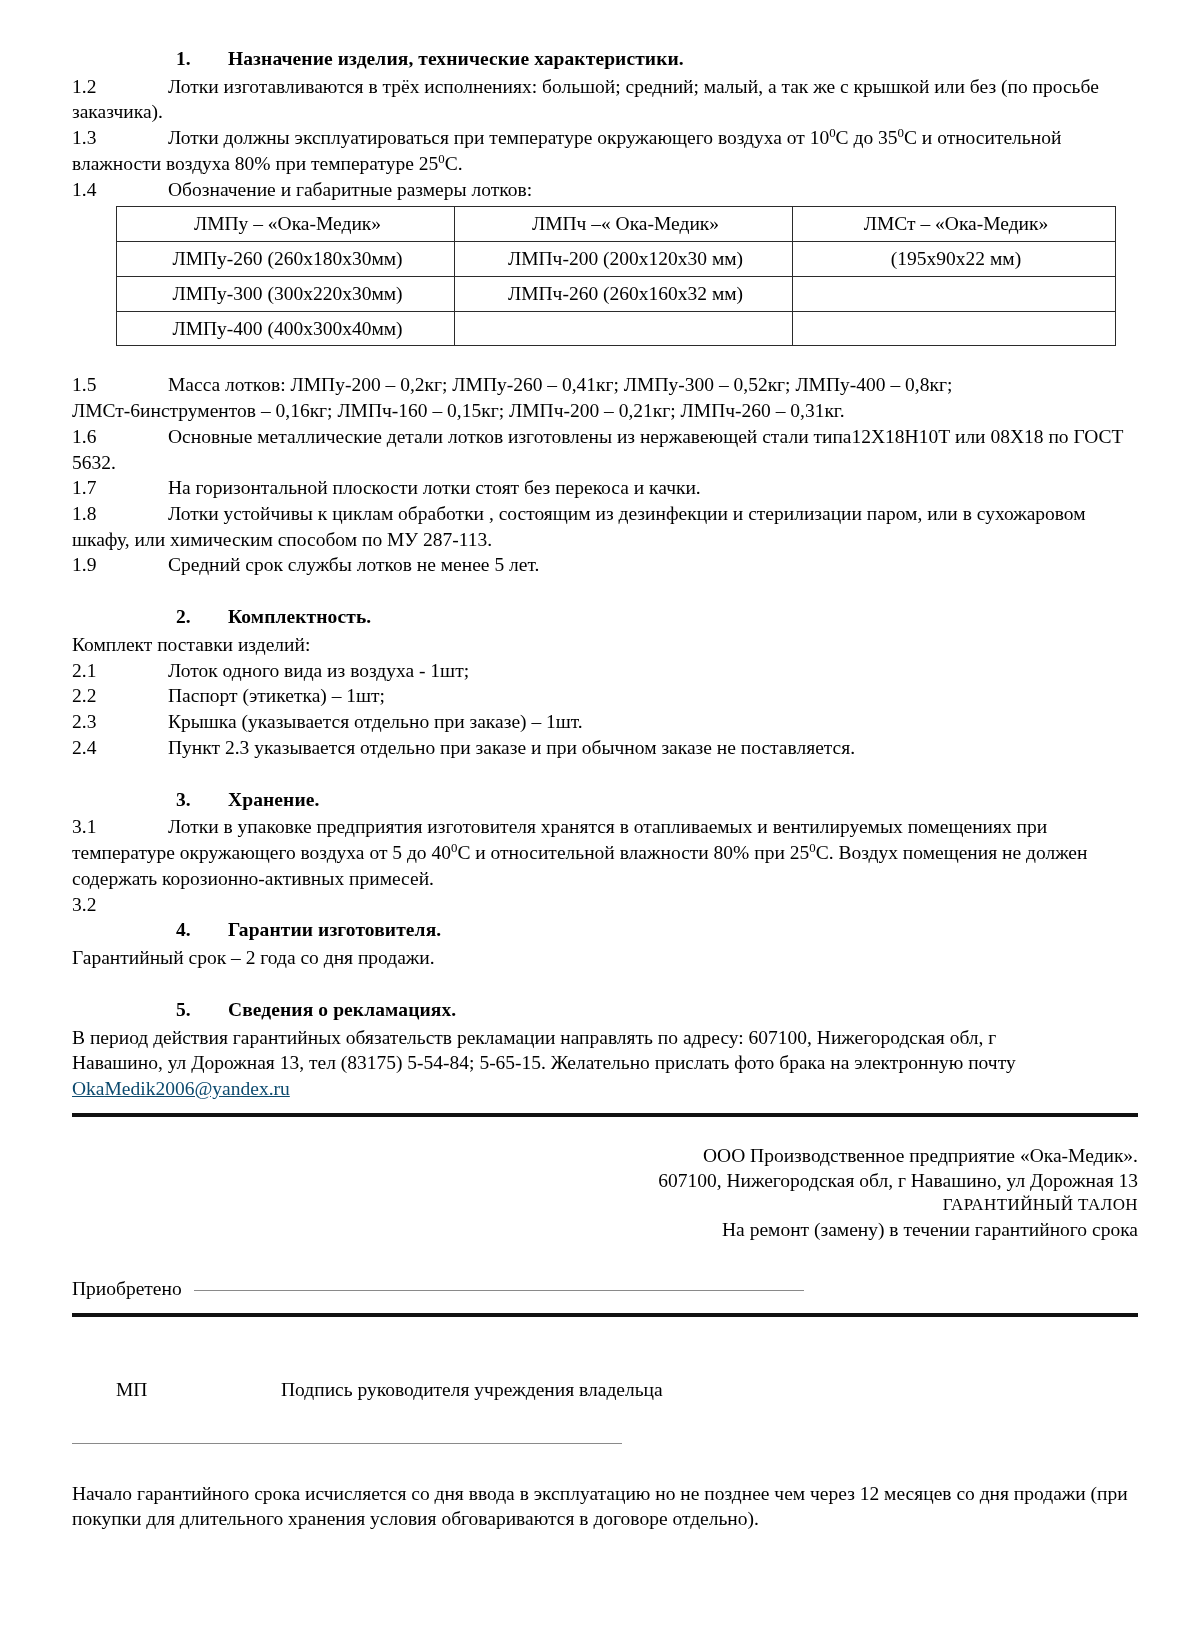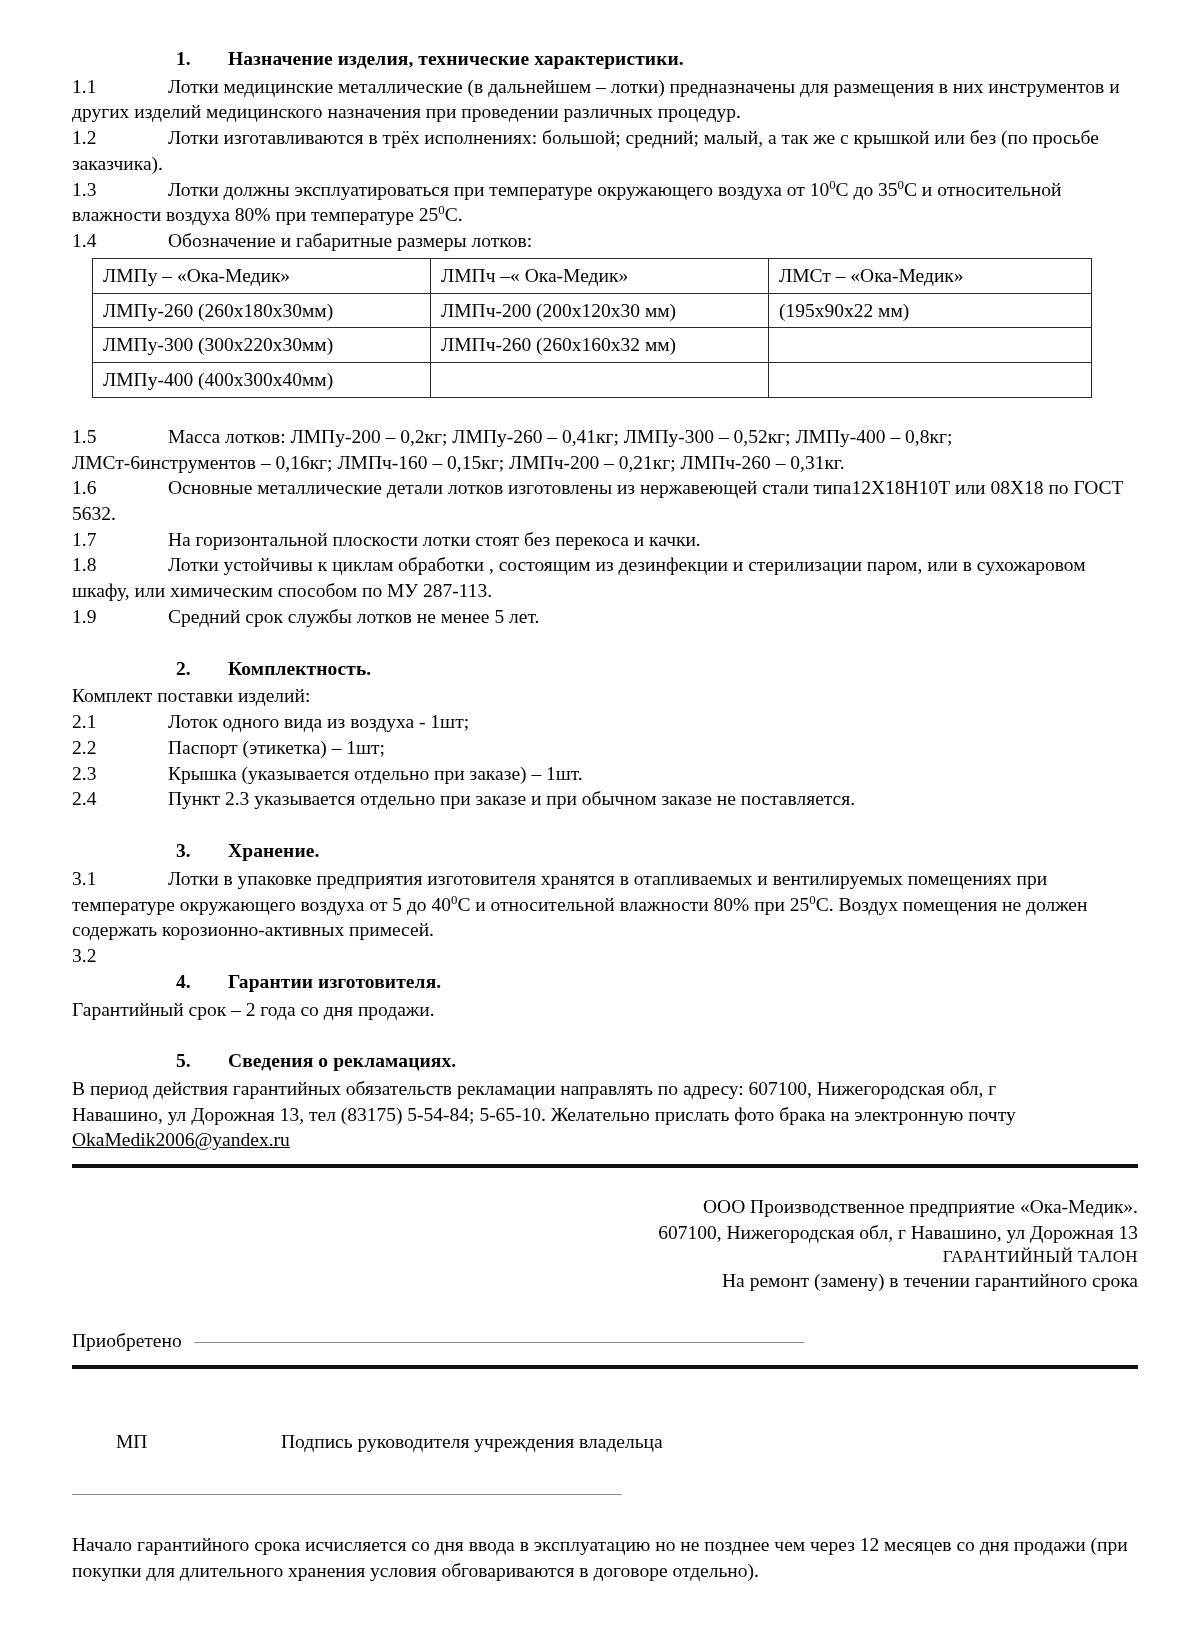--- a/index.html
+++ b/index.html
@@ -50,23 +50,24 @@
 
   sup.deg {
     font-size: 0.66em;
     vertical-align: super;
     line-height: 0;
   }
 
   
   .dims-table {
     border-collapse: collapse;
-    margin: 4px 0 0 20px;
+    margin: 4px 0 0 44px;
     width: 999px;
     table-layout: fixed;
+    text-align: center;
   }
   .dims-table td {
     border: 1.4px solid #2b2b2b;
     padding: 4px 6px 4px 10px;
     font-size: 19.5px;
     height: 28px;
     vertical-align: middle;
     white-space: nowrap;
     overflow: hidden;
   }
@@ -100,34 +101,33 @@
   .field-row { margin: 0; white-space: nowrap; }
   .field-label { display: inline-block; }
 
   .line-acquired { width: 610px; margin-left: 12px; }
   .line-signature { width: 550px; }
 
   .mp-row { padding-left: 44px; }
   .mp-row .mp { display: inline-block; width: 165px; }
 
   a.email {
-    color: #000000;
+    color: #0c4a6e;
     text-decoration: underline;
   }
 </style>
 </head>
 <body>
 
 <div class="page">
 
   <div class="sec-head">
     <span class="num">1.</span><span>Назначение изделия, технические характеристики.</span>
   </div>
 
-  <p class="para"><span class="idx">1.1</span><span>Лотки медицинские металлические  (в дальнейшем – лотки) предназначены для размещения в них инструментов и других изделий медицинского назначения при проведении различных процедур.</span></p>
 
   <p class="para"><span class="idx">1.2</span><span>Лотки изготавливаются в трёх исполнениях: большой; средний; малый, а так же с крышкой или без (по просьбе заказчика).</span></p>
 
   <p class="para"><span class="idx">1.3</span><span>Лотки должны эксплуатироваться при температуре окружающего воздуха от 10</span><sup class="deg">0</sup><span>С до 35</span><sup class="deg">0</sup><span>С и относительной влажности воздуха 80% при температуре 25</span><sup class="deg">0</sup><span>С.</span></p>
 
   <p class="para"><span class="idx">1.4</span><span>Обозначение и габаритные размеры лотков:</span></p>
 
   <table class="dims-table">
     <colgroup>
         <col class="c1">
@@ -199,21 +199,21 @@
 
   <p class="para">Гарантийный срок – 2 года со дня продажи.</p>
 
   <div class="spacer-md"></div>
 
   <div class="sec-head">
     <span class="num">5.</span><span>Сведения о рекламациях.</span>
   </div>
 
   <p class="para"> В период действия гарантийных обязательств рекламации направлять по адресу: 607100, Нижегородская обл, г</p>
-  <p class="para">Навашино, ул Дорожная 13, тел (83175) 5-54-84; 5-65-10. Желательно прислать фото брака на электронную почту</p>
+  <p class="para">Навашино, ул Дорожная 13, тел (83175) 5-54-84; 5-65-15. Желательно прислать фото брака на электронную почту</p>
   <p class="para"><a class="email" href="#">OkaMedik2006@yandex.ru</a></p>
 
   <hr class="hr-thick">
 
   <div class="spacer-md"></div>
 
   <div class="centered">
     <p>ООО Производственное предприятие «Ока-Медик».</p>
     <p>607100, Нижегородская обл, г Навашино, ул Дорожная 13</p>
     <p class="big-bold">ГАРАНТИЙНЫЙ ТАЛОН</p>

